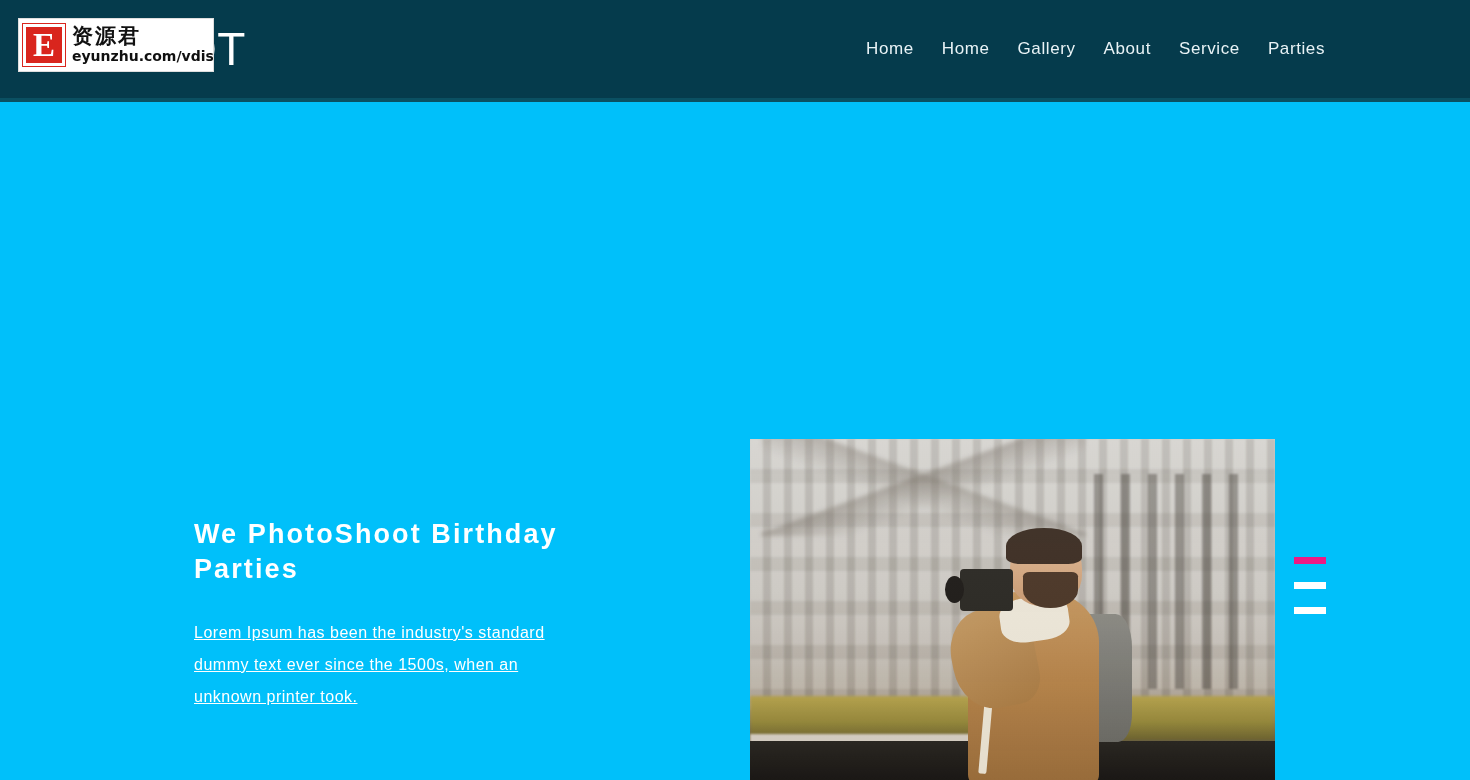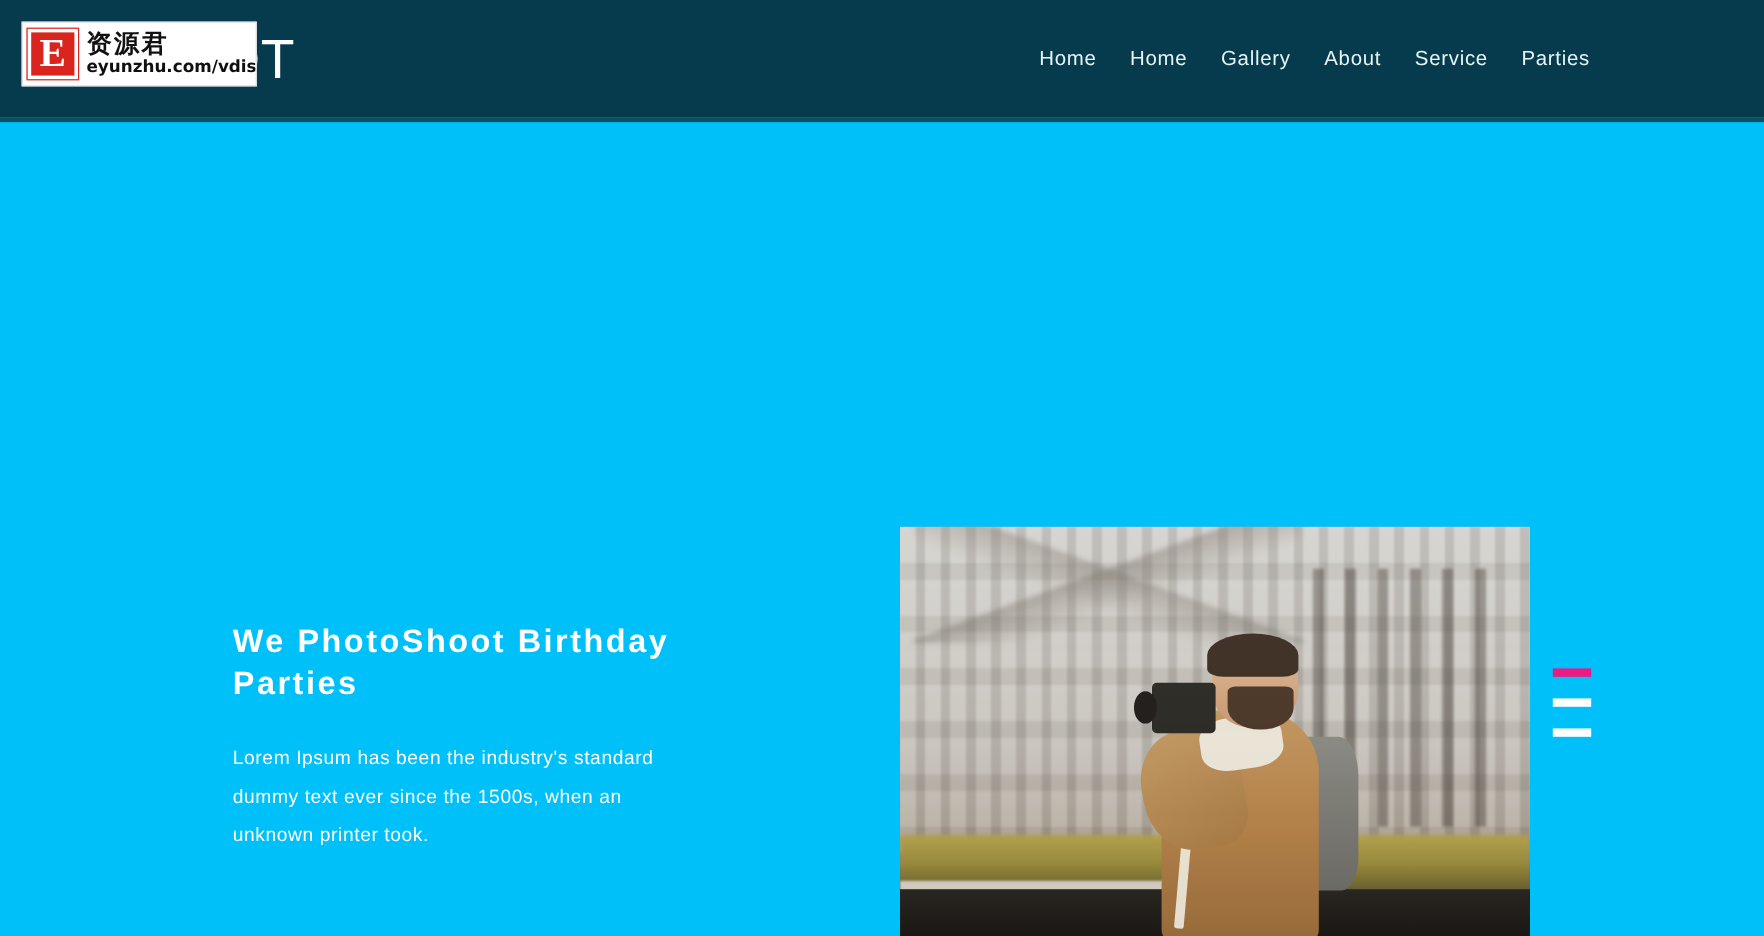--- a/index.html
+++ b/index.html
@@ -108,20 +108,21 @@
     line-height:35px;
     margin:0 0 30px 0;
   }
   .hero-text{
     font-size:16px;
     color:#ffffff;
     letter-spacing:0.5px;
     line-height:32px;
     margin:0;
     max-width:395px;
+    text-decoration:underline;
   }
 
   
   .hero-figure{
     position:absolute;
     left:750px; top:337px;
     width:525px; height:347px;
     overflow:hidden;
     background:#b9b2aa;
   }

